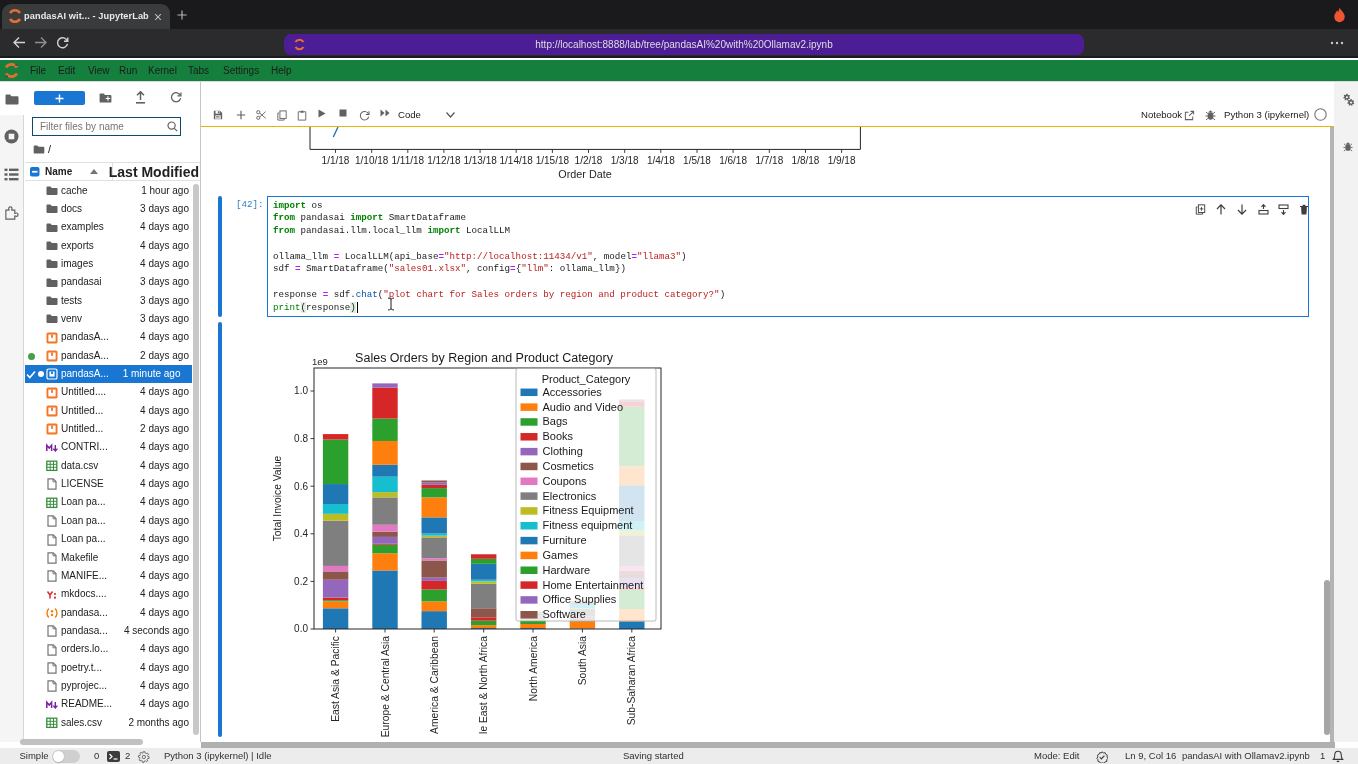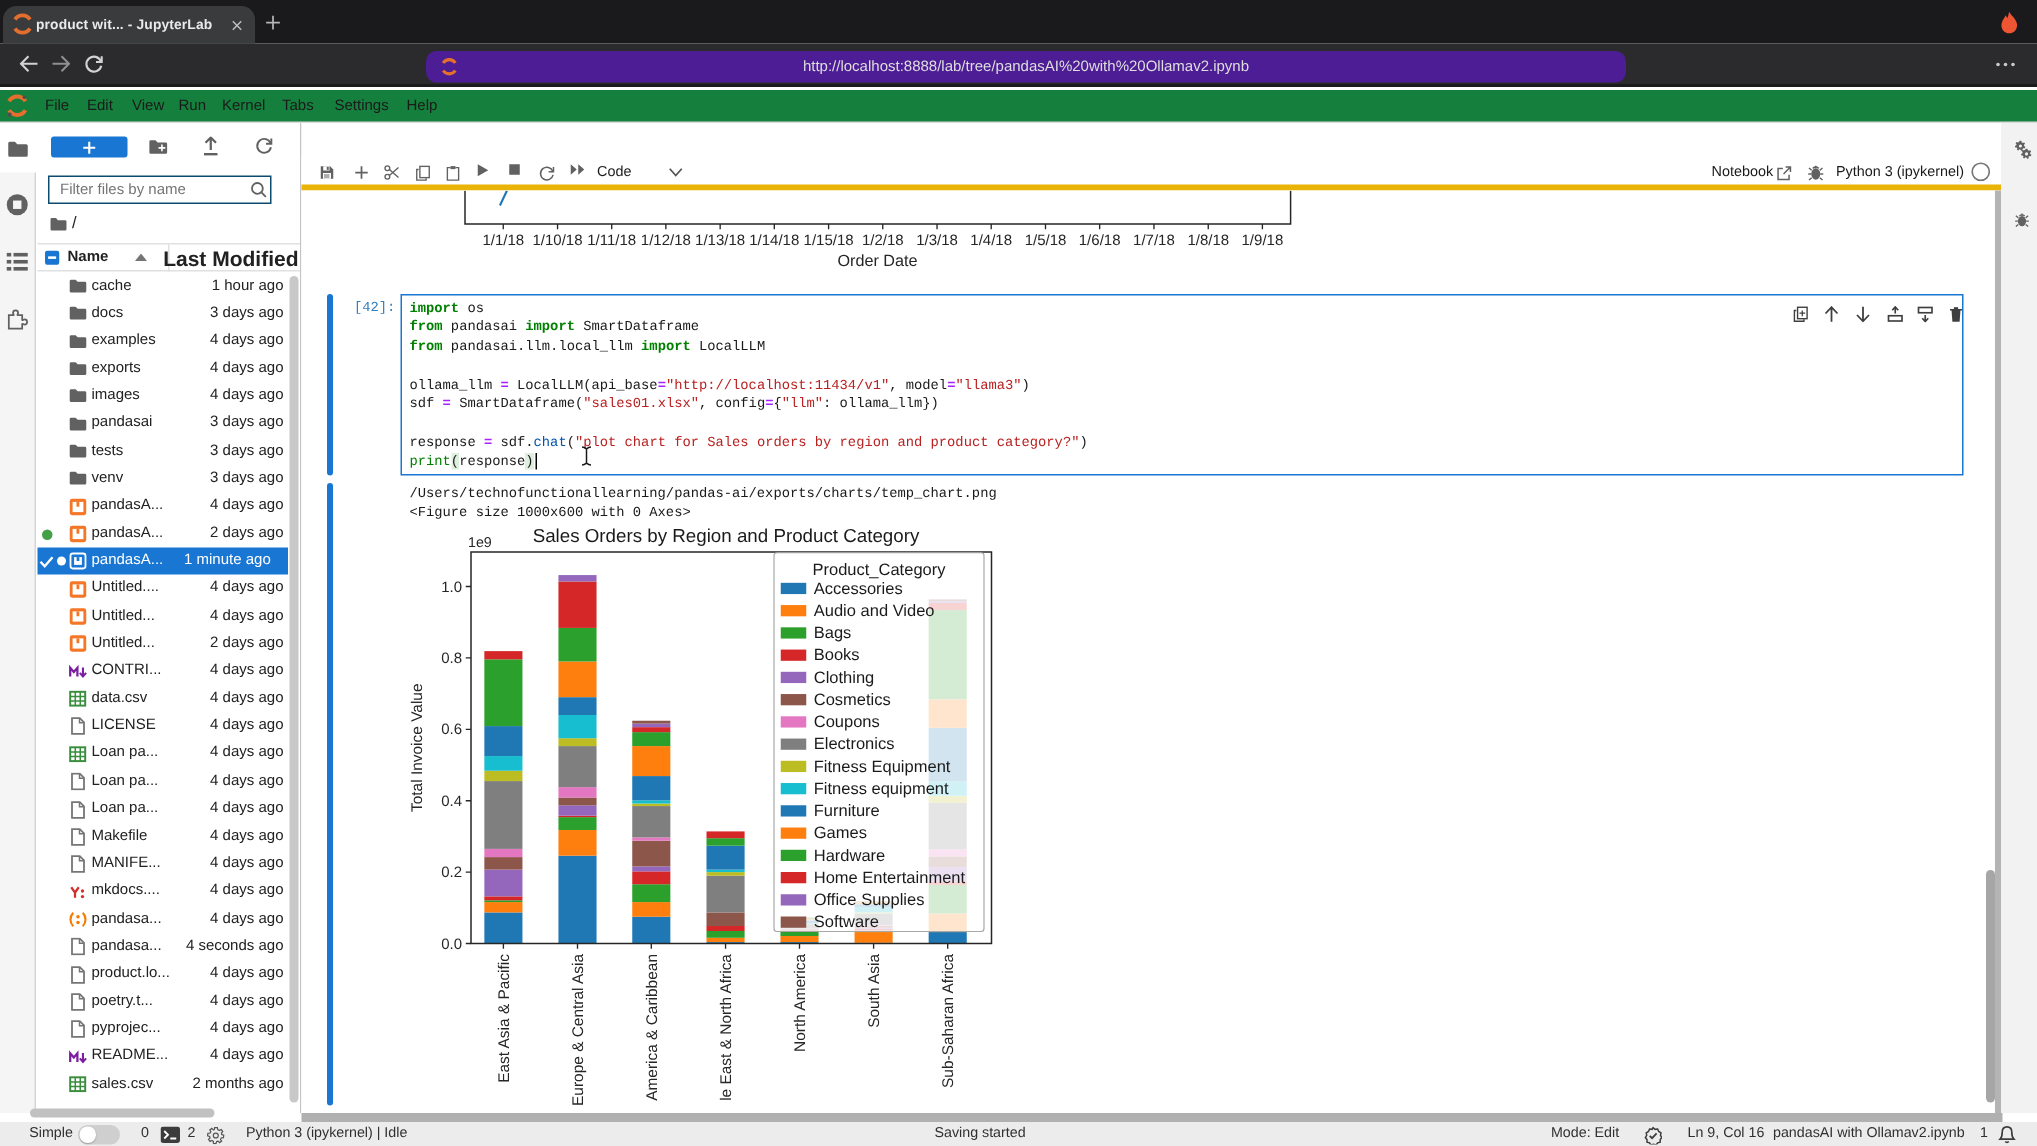--- a/index.html
+++ b/index.html
@@ -14,21 +14,21 @@
   #navbar { position:absolute; left:0; top:29px; width:1358px; height:29px; background:#2b2b2d; border-bottom:2px solid #1b1b1b; }
   #urlbar { position:absolute; left:284px; top:4.5px; width:800px; height:21px; background:#4c1d95; border-radius:7px; }
   
   #menubar { position:absolute; left:0; top:60px; width:1358px; height:22px; background:#15803d; border-bottom:1px solid #dadada; }
   .mitem { position:absolute; top:0; height:21px; line-height:21px; font-size:10px; color:#1a1a1a; }
   #lstrip { position:absolute; left:0; top:82px; width:24px; height:660px; background:#f5f5f5; border-right:1px solid #d6d6d6; }
   #fbrowser { position:absolute; left:25px; top:82px; width:175px; height:660px; background:#fff; }
   #splitter { position:absolute; left:200px; top:82px; width:7px; height:660px; background:#fff; border-left:1px solid #c4c4c4; }
   #dock { position:absolute; left:201px; top:82px; width:1133px; height:660px; background:#fff; }
   #dtabbar { position:absolute; left:0; top:0; width:1133px; height:21px; background:#bdbdbd; }
-  #dtoolbar { position:absolute; left:0; top:21px; width:1133px; height:24px; background:#fff; border-bottom:4px solid #eab308; }
+  #dtoolbar { position:absolute; left:0; top:21px; width:1133px; height:24px; background:#fff; border-bottom:1px solid #eab308; }
   .tbi { position:absolute; top:6.5px; }
   .cti { position:absolute; top:0; }
   #dcontent { position:absolute; left:0; top:45px; width:1133px; height:615px; background:#fff; overflow:hidden; }
   #rstrip { position:absolute; left:1334px; top:82px; width:24px; height:660px; background:#f2f2f2; }
   #botband { position:absolute; left:201px; top:742px; width:1134px; height:6px; background:#b0b0b0; }
   #statusbar { position:absolute; left:0; top:748px; width:1358px; height:16px; background:#ececec; font-size:9.5px; color:#303030; }
   .sbt { position:absolute; top:0; height:16px; line-height:16px; }
   
   .frow { position:absolute; left:0; width:175px; height:18.35px; font-size:10px; color:#212121; }
   .fname { position:absolute; left:36px; top:0; height:18.35px; line-height:18.35px; }
@@ -85,21 +85,21 @@
   </defs>
 </svg>
 <div id="app">
 
   <div id="tabbar">
     <div id="btab">
       <svg class="abs" style="left:5px;top:4px" width="16" height="16" viewBox="0 0 20 20">
         <path d="M3.8 6.2 A7.3 7.3 0 0 1 16.2 6.2" fill="none" stroke="#e46e2e" stroke-width="3.2"></path>
         <path d="M3.8 13.8 A7.3 7.3 0 0 0 16.2 13.8" fill="none" stroke="#e46e2e" stroke-width="3.2"></path>
       </svg>
-      <span class="abs" style="left:22px;top:0;width:126px;height:25px;line-height:25px;font-size:9.2px;font-weight:600;color:#eaeaea;letter-spacing:0.1px;white-space:nowrap;overflow:hidden">product wit... - JupyterLab</span>
+      <span class="abs" style="left:22px;top:0;width:126px;height:25px;line-height:25px;font-size:9.2px;font-weight:600;color:#eaeaea;letter-spacing:0.1px;white-space:nowrap;overflow:hidden">pandasAI wit... - JupyterLab</span>
       <svg class="abs" style="left:152px;top:9px" width="8" height="8" viewBox="0 0 10 10">
           <path d="M1.5 1.5 L8.5 8.5 M8.5 1.5 L1.5 8.5" stroke="#bdbdbd" stroke-width="1.3"></path>
         </svg>
     </div>
     <svg class="abs" style="left:176.5px;top:10px" width="10" height="10" viewBox="0 0 12 12">
         <path d="M6 0.5 V11.5 M0.5 6 H11.5" stroke="#b5b5b5" stroke-width="1.4"></path>
       </svg>
     <svg class="abs" style="left:1332px;top:7px" width="15" height="16" viewBox="0 0 15 16">
       <path d="M7.5 0.8 C8.6 3.2 11.9 5.2 12.6 8.6 C13.3 12.2 10.8 15.2 7.5 15.2 C4.2 15.2 1.7 12.2 2.4 8.6 C2.9 6.2 4.5 4.9 5.2 3.2 C5.6 4.4 6.4 5.0 6.4 5.0 C6.4 5.0 7.0 2.6 7.5 0.8 Z" fill="#ee5533"></path>
     </svg>
@@ -392,21 +392,21 @@
           <svg class="ficon">
             <use href="#i-file"></use>
           </svg>
           <span class="fname">pandasa...</span>
           <span class="ftime">4 seconds ago</span>
         </div>
       <div class="frow" style="top:458.75px">
           <svg class="ficon">
             <use href="#i-file"></use>
           </svg>
-          <span class="fname">product.lo...</span>
+          <span class="fname">orders.lo...</span>
           <span class="ftime">4 days ago</span>
         </div>
       <div class="frow" style="top:477.1px">
           <svg class="ficon">
             <use href="#i-file"></use>
           </svg>
           <span class="fname">poetry.t...</span>
           <span class="ftime">4 days ago</span>
         </div>
       <div class="frow" style="top:495.45px">
@@ -563,22 +563,20 @@
           </svg>
         <svg class="cti" style="left:1031px;top:6.5px" width="10" height="11" viewBox="0 0 10 11">
             <path d="M1 2.5 H9" stroke="#3f3f3f" stroke-width="1.1"></path>
             <rect x="3.6" y="0.8" width="2.8" height="1.4" fill="#3f3f3f"></rect>
             <path d="M2 2.5 L2.6 10.5 H7.4 L8 2.5" fill="#3f3f3f"></path>
           </svg>
       </div>
       <svg class="abs" style="left:186px;top:170px" width="8" height="14" viewBox="0 0 8 14">
           <path d="M1 1 Q2.5 1 4 2.2 Q5.5 1 7 1 M4 2.2 V11.8 M1 13 Q2.5 13 4 11.8 Q5.5 13 7 13" fill="none" stroke="#1a1a1a" stroke-width="1"></path>
         </svg>
-      <pre class="abs mono" style="left:72px;top:194.5px;font-size:9.2px;line-height:13px;color:#1a1a1a">/Users/technofunctionallearning/pandas-ai/exports/charts/temp_chart.png
-&lt;Figure size 1000x600 with 0 Axes&gt;</pre>
       <svg class="abs" style="left:64px;top:218px" width="410" height="397" viewBox="0 0 410 397" font-family="Liberation Sans, sans-serif">
       <text x="219" y="16.5" font-size="12.5" fill="#1a1a1a" text-anchor="middle">Sales Orders by Region and Product Category</text>
       <text x="47" y="19.5" font-size="9.5" fill="#262626">1e9</text>
       <text transform="rotate(-90 16 153.5)" x="16" y="153.5" font-size="10.3" fill="#262626" text-anchor="middle">Total Invoice Value</text>
       <line x1="45.5" y1="284.0" x2="49" y2="284.0" stroke="#262626" stroke-width="0.9"></line>
       <text x="43" y="287.4" font-size="10" fill="#262626" text-anchor="end">0.0</text>
       <line x1="45.5" y1="236.4" x2="49" y2="236.4" stroke="#262626" stroke-width="0.9"></line>
       <text x="43" y="239.8" font-size="10" fill="#262626" text-anchor="end">0.2</text>
       <line x1="45.5" y1="188.8" x2="49" y2="188.8" stroke="#262626" stroke-width="0.9"></line>
       <text x="43" y="192.2" font-size="10" fill="#262626" text-anchor="end">0.4</text>

